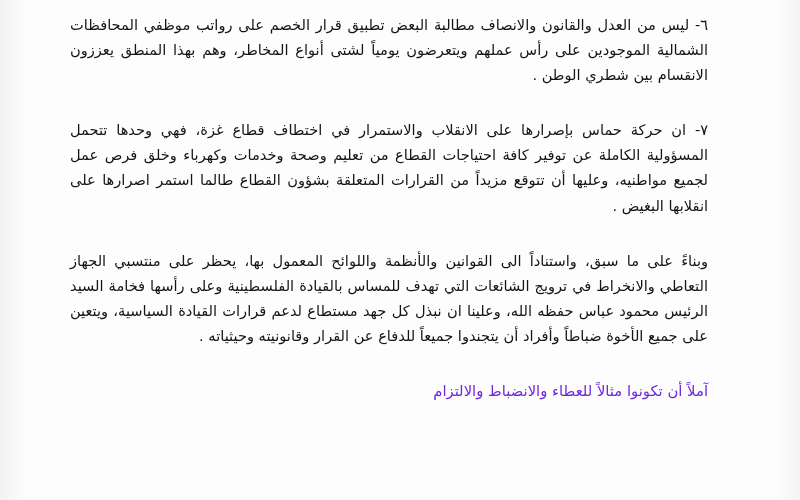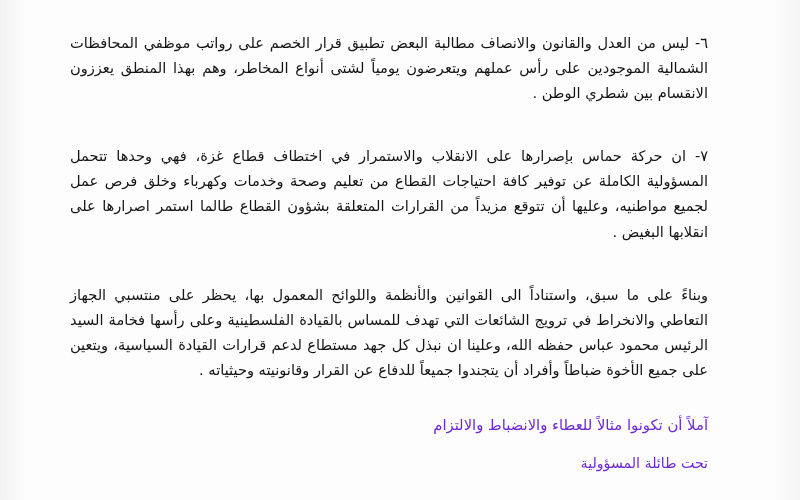--- a/index.html
+++ b/index.html
@@ -13,40 +13,40 @@
     font-family: "DejaVu Sans", sans-serif;
     color: #1a1a1a;
     overflow: hidden;
   }
   .page {
     position: relative;
     width: 800px;
     height: 500px;
     background: #fdfdfd;
     box-sizing: border-box;
-    padding: 26px 92px 0 70px;
+    padding: 8px 92px 0 70px;
   }
   .doc-body {
     direction: rtl;
     text-align: justify;
     text-align-last: right;
   }
   .para {
     margin: 0 0 18px 0;
     font-size: 14.6px;
     line-height: 1.72;
     letter-spacing: 0.1px;
     color: #141414;
     text-justify: inter-word;
   }
   .para.first {
     margin-top: 4px;
   }
   .para.gap-large {
-    margin-top: 38px;
+    margin-top: 30px;
   }
   .closing-block {
     margin-top: 30px;
     direction: rtl;
     text-align: center;
   }
   .closing-line {
     font-size: 14.8px;
     line-height: 1.7;
     color: #6d28d9;
@@ -83,16 +83,15 @@
 
   <div class="doc-body">
     <p class="para first">٦- ليس من العدل والقانون والانصاف مطالبة البعض تطبيق قرار الخصم على رواتب موظفي المحافظات الشمالية الموجودين على رأس عملهم ويتعرضون يومياً لشتى أنواع المخاطر، وهم بهذا المنطق يعززون الانقسام بين شطري الوطن .</p>
 
     <p class="para gap-large">٧- ان حركة حماس بإصرارها على الانقلاب والاستمرار في اختطاف قطاع غزة، فهي وحدها تتحمل المسؤولية الكاملة عن توفير كافة احتياجات القطاع من تعليم وصحة وخدمات وكهرباء وخلق فرص عمل لجميع مواطنيه، وعليها أن تتوقع مزيداً من القرارات المتعلقة بشؤون القطاع طالما استمر اصرارها على انقلابها البغيض .</p>
 
     <p class="para gap-large">وبناءً على ما سبق، واستناداً الى القوانين والأنظمة واللوائح المعمول بها، يحظر على منتسبي الجهاز التعاطي والانخراط في ترويج الشائعات التي تهدف للمساس بالقيادة الفلسطينية وعلى رأسها فخامة السيد الرئيس محمود عباس حفظه الله، وعلينا ان نبذل كل جهد مستطاع لدعم قرارات القيادة السياسية، ويتعين على جميع الأخوة ضباطاً وأفراد أن يتجندوا جميعاً للدفاع عن القرار وقانونيته وحيثياته .</p>
 
     <div class="closing-block">
       <p class="closing-line">آملاً أن تكونوا مثالاً للعطاء والانضباط والالتزام</p>
-      <p class="closing-line second">تحت طائلة المسؤولية</p>
     </div>
   </div>
 </div>
 
 </body></html>

